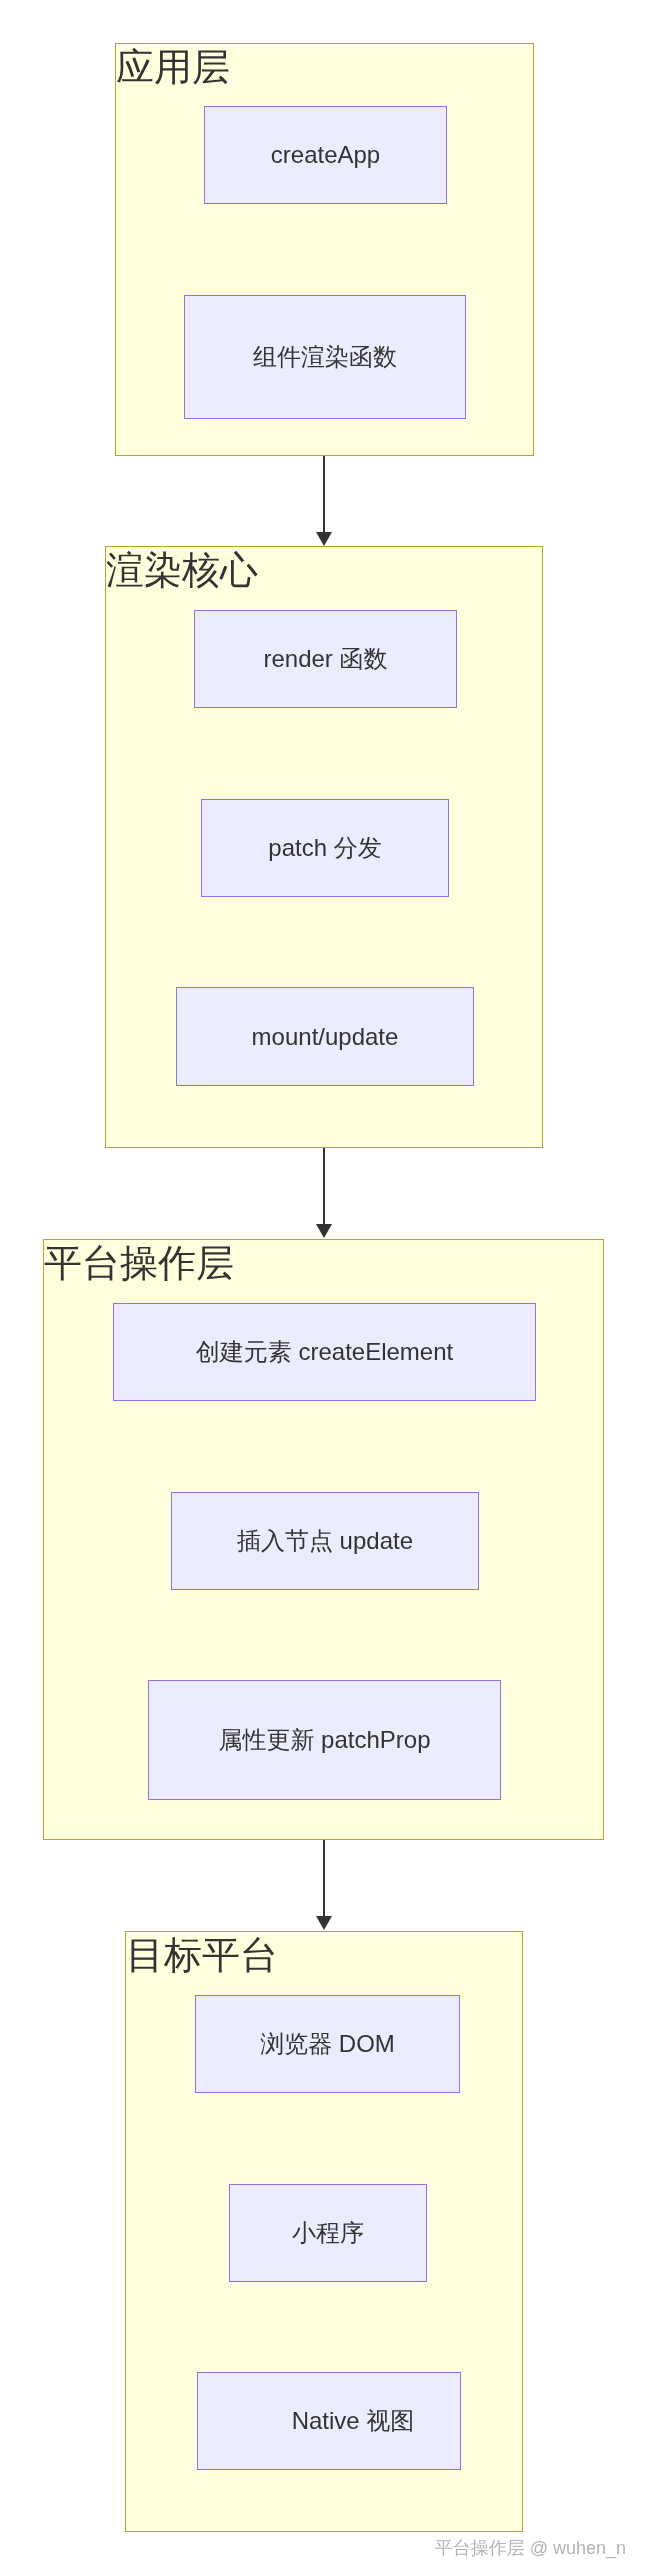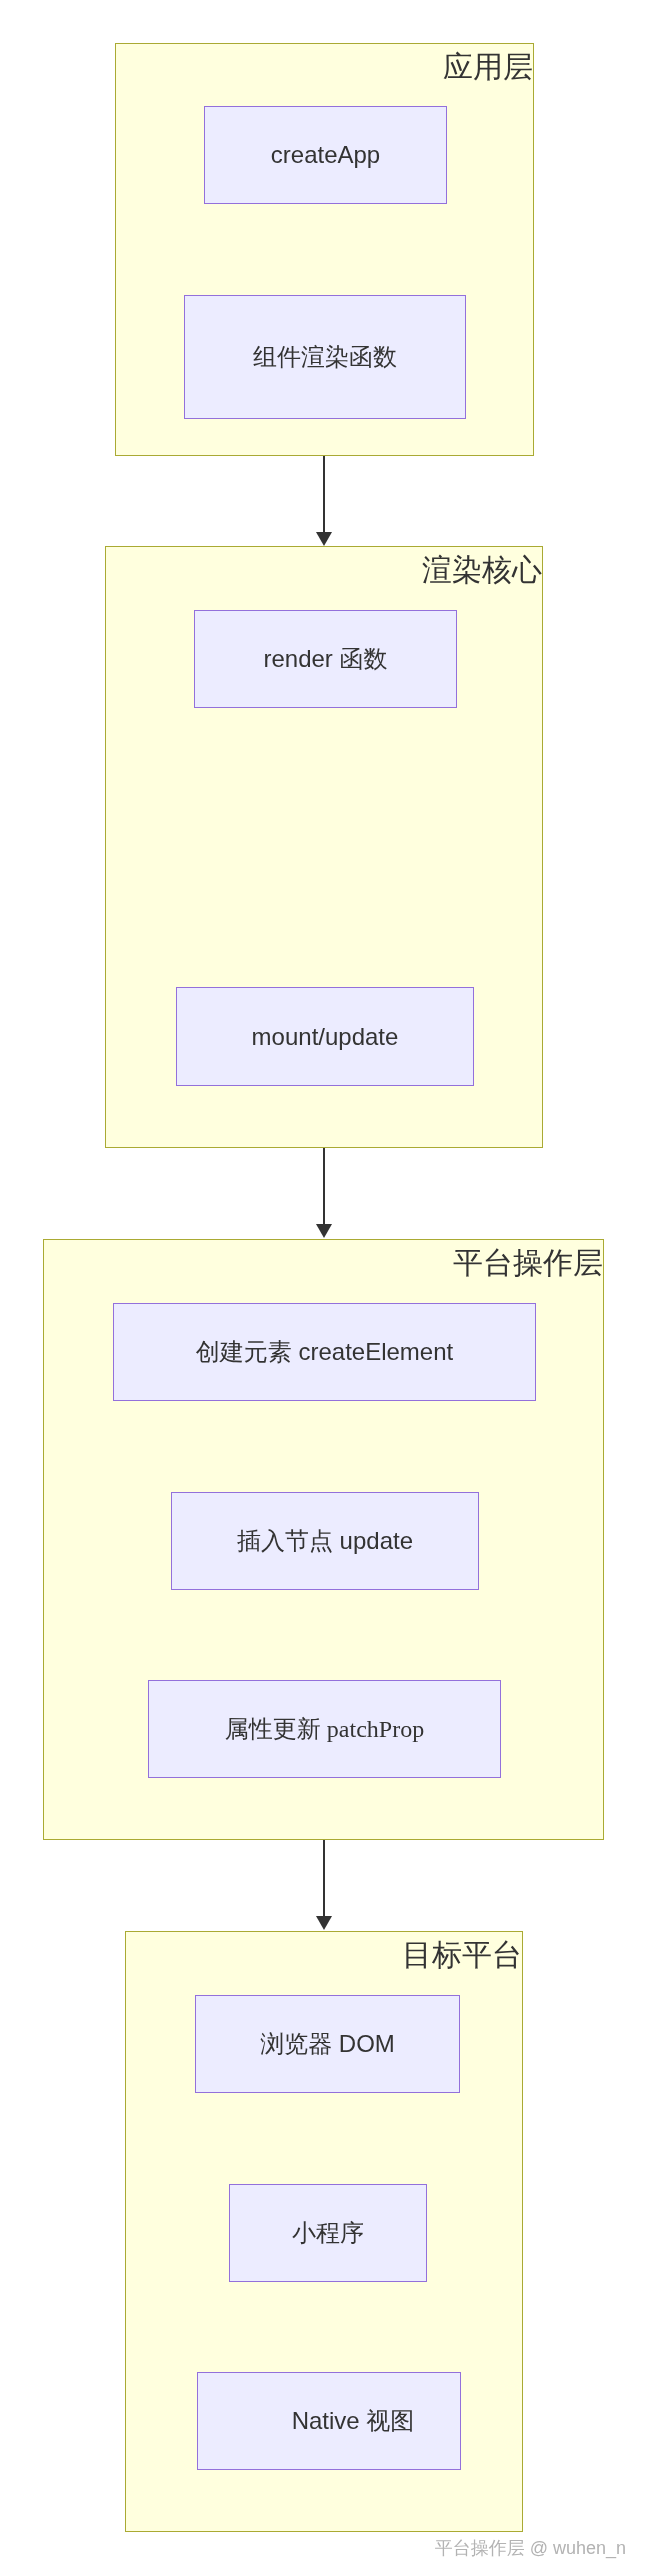--- a/index.html
+++ b/index.html
@@ -12,22 +12,22 @@
   }
   .group{
     position:absolute;
     background:#ffffde;
     border:1.8px solid #aaaa33;
     box-sizing:border-box;
   }
   .group-title{
     position:absolute;
     top:4.8px;left:0;right:0;
-    text-align:right;
-    font-size:30px;
+    text-align:left;
+    font-size:38px;
     line-height:36px;
     color:#333333;
   }
   .node{
     position:absolute;
     background:#ececff;
     border:1.8px solid #9370db;
     box-sizing:border-box;
     display:flex;
     align-items:center;
@@ -42,21 +42,21 @@
   .g1 .n1{left:68px;top:251px;width:282px;height:124px;}
   
   .g2{left:105px;top:546px;width:438px;height:602px;}
   .g2 .n0{left:88px;top:63px;width:263px;height:98px;}
   .g2 .n1{left:95px;top:252px;width:248px;height:98px;}
   .g2 .n2{left:70px;top:440px;width:298px;height:99px;}
   
   .g3{left:43px;top:1239px;width:561px;height:601px;}
   .g3 .n0{left:69px;top:63px;width:423px;height:98px;}
   .g3 .n1{left:127px;top:252px;width:308px;height:98px;}
-  .g3 .n2{left:104px;top:440px;width:353px;height:98px;font-family:Liberation Serif, serif;}
+  .g3 .n2{left:104px;top:440px;width:353px;height:120px;}
   
   .g4{left:125px;top:1931px;width:398px;height:601px;}
   .g4 .n0{left:69px;top:63px;width:265px;height:98px;}
   .g4 .n1{left:103px;top:252px;width:198px;height:98px;}
   .g4 .n2{left:71px;top:440px;width:264px;height:98px;padding-left:48px;}
   
   .edge{position:absolute;left:323px;width:2.4px;background:#333333;}
   .e1{top:456px;height:77px;}
   .e2{top:1148px;height:77px;}
   .e3{top:1840px;height:77px;}
@@ -89,20 +89,21 @@
     <div class="node n1">组件渲染函数</div>
   </div>
 
   <div class="edge e1">
       <div class="head"></div>
     </div>
 
   <div class="group g2">
     <div class="group-title">渲染核心</div>
     <div class="node n0">render 函数</div>
+    <div class="node n1">patch 分发</div>
     <div class="node n2">mount/update</div>
   </div>
 
   <div class="edge e2">
       <div class="head"></div>
     </div>
 
   <div class="group g3">
     <div class="group-title">平台操作层</div>
     <div class="node n0">创建元素 createElement</div>

